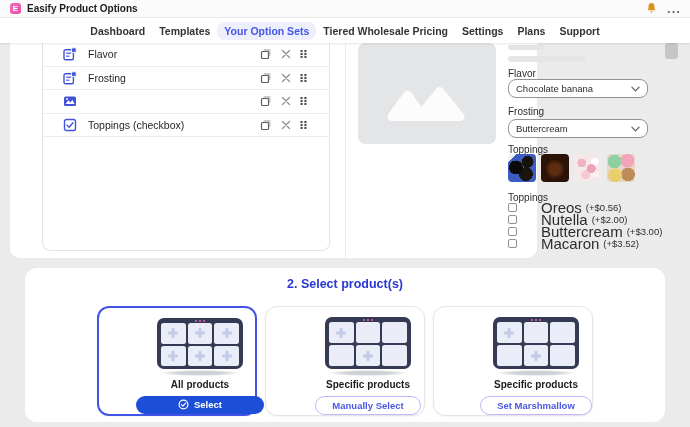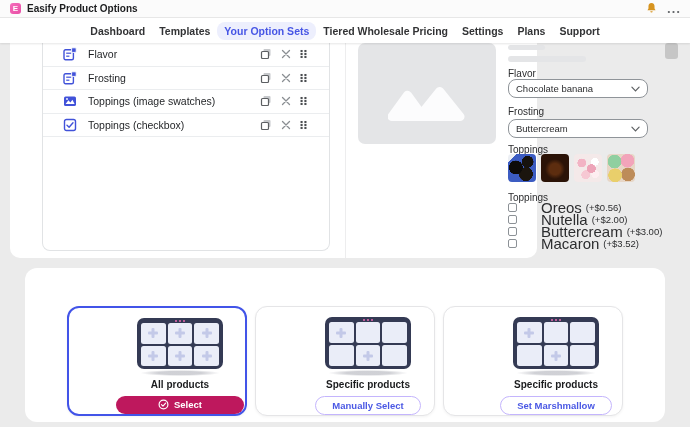--- a/index.html
+++ b/index.html
@@ -120,21 +120,21 @@
   }
 
   
   .card2 {
     position:absolute; left:25px; top:268px; width:640px; height:154px;
     background:#fff; border-radius:12px;
   }
   .card2-title { text-align:center; margin-top:9px; font-size:12.5px; font-weight:bold; color:#2838d4; }
   .pcards { position:absolute; left:0; right:0; top:38px; display:flex; justify-content:center; gap:8px; }
   .pcard {
-    width:180px; height:110px; background:#fff; border:1px solid #e5e5e7;
+    width:160px; height:110px; background:#fff; border:1px solid #e5e5e7;
     border-radius:12px; box-shadow:0 1px 3px rgba(0,0,0,.05);
     display:flex; flex-direction:column; align-items:center; cursor:pointer;padding-left:46px;
   }
   .pcard.selected { border:2px solid #4254e8; }
 
   .tablet {
     margin-top:10px; width:86px; height:57px; background:#343a54; border-radius:7px;
     position:relative; padding:5px 4px 3px;
   }
   .tablet-dots { position:absolute; top:1.5px; left:50%; transform:translateX(-50%);
@@ -150,21 +150,21 @@
   .tile.plus::before { width:10px; height:3px; }
   .tile.plus::after { width:3px; height:10px; }
   .tablet-shadow { width:78px; height:6px; margin-top:1px;
     background:radial-gradient(ellipse at center, rgba(40,44,66,.22) 0 40%, transparent 72%); }
   .pcard-label { margin-top:3px; font-size:10px; font-weight:bold; color:#1b1c1e; }
   .pcard-btn {
     margin-top:6px; height:21px; border-radius:11px; font-size:9.5px; font-weight:600;
     display:flex; align-items:center; justify-content:center; cursor:pointer;
     font-family:"Liberation Sans", sans-serif;
   }
-  .btn-primary { background:#be185d; color:#fff; width:128px; gap:5px; border:none; }
+  .btn-primary { background:#1d4ed8; color:#fff; width:128px; gap:5px; border:none; }
   .btn-outline { background:#fff; color:#4a58e4; border:1px solid #c4b5fd; padding:0 16px; }
 </style>
 </head>
 <body>
 
 <div class="topbar">
   <div class="logo">E</div>
   <div class="app-title">Easify Product Options</div>
   <div class="topbar-right">
     <span>
@@ -272,21 +272,20 @@
     </div>
 
     <div class="opt-row">
       <span class="row-icon">
         <svg width="14" height="14" viewBox="0 0 14 14">
             <rect x="1" y="2.6" width="12" height="9.4" rx="1.6" fill="#4152d9"></rect>
             <path d="M2.6 10 L5.4 6.2 L7.4 8.4 L9.4 5.8 L11.6 10 Z" fill="#ffffff"></path>
             <circle cx="4" cy="5" r="0.9" fill="#ffffff"></circle>
           </svg>
       </span>
-      <span class="row-label">Toppings (image swatches)</span>
       <span class="row-actions">
         <span>
             <svg width="12" height="12" viewBox="0 0 12 12">
               <rect x="3.5" y="1" width="7" height="7" rx="1" fill="#c6c8cb"></rect>
               <rect x="1.5" y="3.5" width="7" height="7" rx="1" fill="#fff" stroke="#5c5f62" stroke-width="1.2"></rect>
             </svg>
           </span>
         <span>
             <svg width="10" height="10" viewBox="0 0 10 10">
               <path d="M1.5 1.5 L8.5 8.5 M8.5 1.5 L1.5 8.5" stroke="#8a8e92" stroke-width="1.3" stroke-linecap="round"></path>
@@ -405,20 +404,21 @@
         <span class="cb-label">Macaron</span>
         <span class="cb-price">(+$3.52)</span>
       </div>
     </div>
   </div>
 </div>
 
 <div class="scroll-thumb"></div>
 
 <div class="card2">
+  <div class="card2-title">2. Select product(s)</div>
 
   <div class="pcards">
 
     <div class="pcard selected">
       <div class="tablet">
         <div class="tablet-dots">
             <i></i>
             <i></i>
             <i></i>
           </div>

